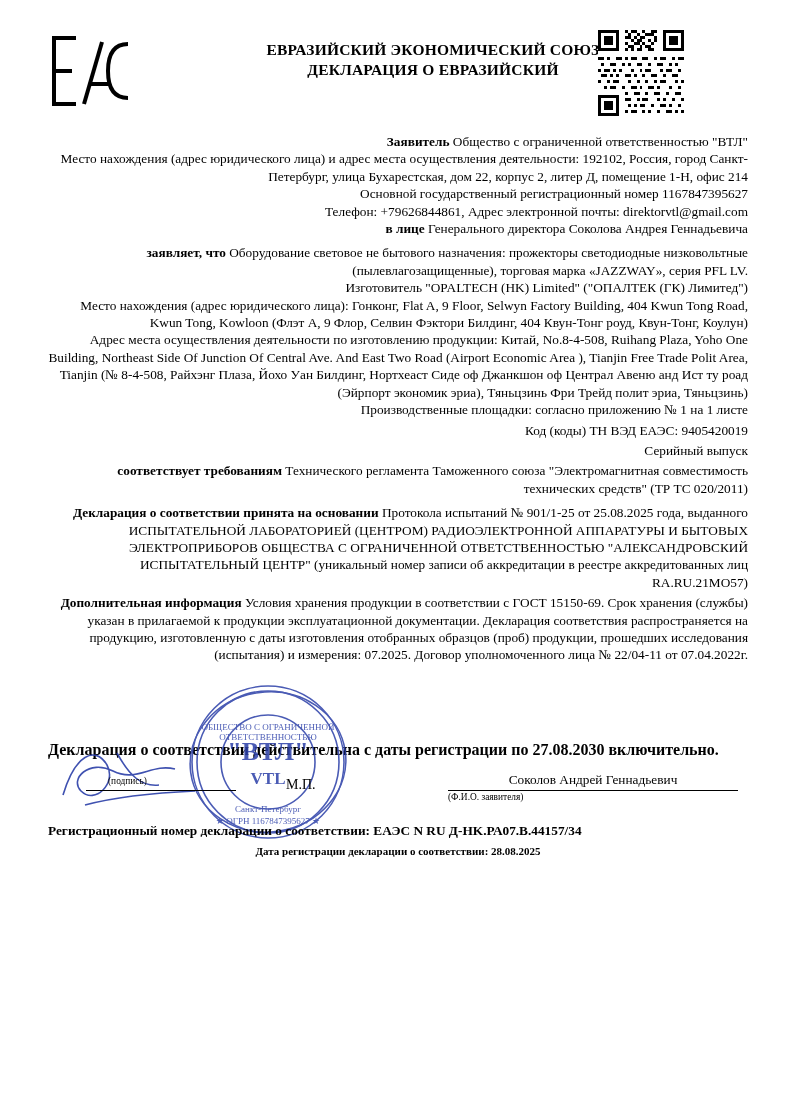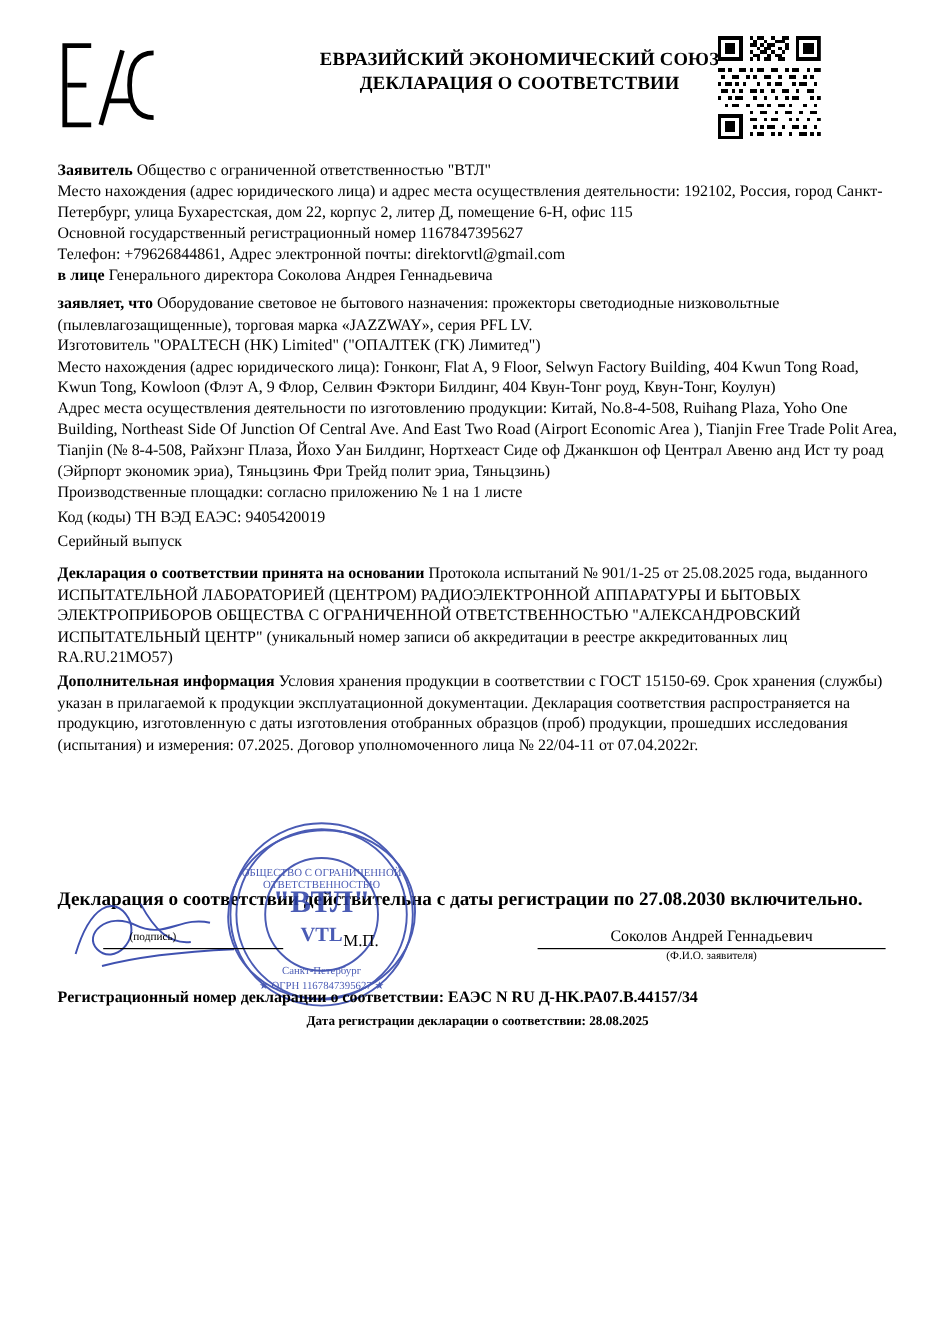--- a/index.html
+++ b/index.html
@@ -57,21 +57,21 @@
   }
 
   
   .content {
     position: absolute;
     top: 133px;
     left: 48px;
     width: 700px;
     font-size: 13.3px;
     line-height: 17.4px;
-    text-align: left;
+    text-align: right;
   }
   .blk {
     margin: 0 0 0 0;
     padding: 0;
   }
   .gap {
     height: 7px;
   }
   .gap-sm {
     height: 3px;
@@ -130,21 +130,21 @@
     top: -3px;
     width: 290px;
     text-align: center;
     font-size: 13.3px;
   }
   .sig-right-cap {
     position: absolute;
     left: 400px;
     top: 17px;
     width: 290px;
-    text-align: center;
+    text-align: left;
     font-size: 9.4px;
   }
 
   .reg-num {
     position: absolute;
     top: 820px;
     left: 48px;
     width: 700px;
     font-size: 13.3px;
     font-weight: bold;
@@ -193,21 +193,21 @@
         <path d="M28 4 H6 V70 H28"></path>
         <path d="M8 37 H24"></path>
         <path d="M54 8 L36 70"></path>
         <path d="M43 50 H62"></path>
         <path d="M80 10 C 66 10, 60 20, 60 37 C 60 54, 66 64, 80 64"></path>
       </g>
     </svg>
 
     <div class="header-title">
       <div>ЕВРАЗИЙСКИЙ ЭКОНОМИЧЕСКИЙ СОЮЗ</div>
-      <div>ДЕКЛАРАЦИЯ О СООТВЕТСТВИИ</div>
+      <div>ДЕКЛАРАЦИЯ О ЕВРАЗИЙСКИЙ</div>
     </div>
 
     <svg class="qr" viewBox="0 0 29 29" shape-rendering="crispEdges">
       <rect width="29" height="29" fill="#fff"></rect>
       <g fill="#000">
         <rect x="0" y="0" width="7" height="7"></rect>
           <rect x="1" y="1" width="5" height="5" fill="#fff"></rect>
           <rect x="2" y="2" width="3" height="3"></rect>
         <rect x="22" y="0" width="7" height="7"></rect>
           <rect x="23" y="1" width="5" height="5" fill="#fff"></rect>
@@ -328,21 +328,21 @@
           <rect x="28" y="27" width="1" height="1"></rect>
       </g>
     </svg>
   </div>
 
   <div class="content">
 
     <div class="blk">
       <span class="b">Заявитель</span><span> Общество с ограниченной ответственностью "ВТЛ"</span>
     </div>
-    <div class="blk">Место нахождения (адрес юридического лица) и адрес места осуществления деятельности: 192102, Россия, город Санкт-Петербург, улица Бухарестская, дом 22, корпус 2, литер Д, помещение 6-Н, офис 115</div>
+    <div class="blk">Место нахождения (адрес юридического лица) и адрес места осуществления деятельности: 192102, Россия, город Санкт-Петербург, улица Бухарестская, дом 22, корпус 2, литер Д, помещение 1-Н, офис 214</div>
     <div class="blk">Основной государственный регистрационный номер 1167847395627</div>
     <div class="blk">Телефон: +79626844861, Адрес электронной почты: direktorvtl@gmail.com</div>
     <div class="blk">
       <span class="b">в лице</span><span> Генерального директора Соколова Андрея Геннадьевича</span>
     </div>
 
     <div class="gap"></div>
 
     <div class="blk">
       <span class="b">заявляет, что</span><span> Оборудование световое не бытового назначения: прожекторы светодиодные низковольтные (пылевлагозащищенные), торговая марка «JAZZWAY», серия PFL LV.</span>
@@ -355,20 +355,23 @@
     <div class="gap-sm"></div>
 
     <div class="blk">Код (коды) ТН ВЭД ЕАЭС: 9405420019</div>
 
     <div class="gap-sm"></div>
 
     <div class="blk">Серийный выпуск</div>
 
     <div class="gap-sm"></div>
 
+    <div class="blk">
+      <span class="b">соответствует требованиям</span><span> Технического регламента Таможенного союза "Электромагнитная совместимость технических средств" (ТР ТС 020/2011)</span>
+    </div>
 
     <div class="gap"></div>
 
     <div class="blk">
       <span class="b">Декларация о соответствии принята на основании</span><span> Протокола испытаний № 901/1-25 от 25.08.2025 года, выданного ИСПЫТАТЕЛЬНОЙ ЛАБОРАТОРИЕЙ (ЦЕНТРОМ) РАДИОЭЛЕКТРОННОЙ АППАРАТУРЫ И БЫТОВЫХ ЭЛЕКТРОПРИБОРОВ ОБЩЕСТВА С ОГРАНИЧЕННОЙ ОТВЕТСТВЕННОСТЬЮ "АЛЕКСАНДРОВСКИЙ ИСПЫТАТЕЛЬНЫЙ ЦЕНТР" (уникальный номер записи об аккредитации в реестре аккредитованных лиц RA.RU.21MO57)</span>
     </div>
 
     <div class="gap-sm"></div>
 
     <div class="blk">

